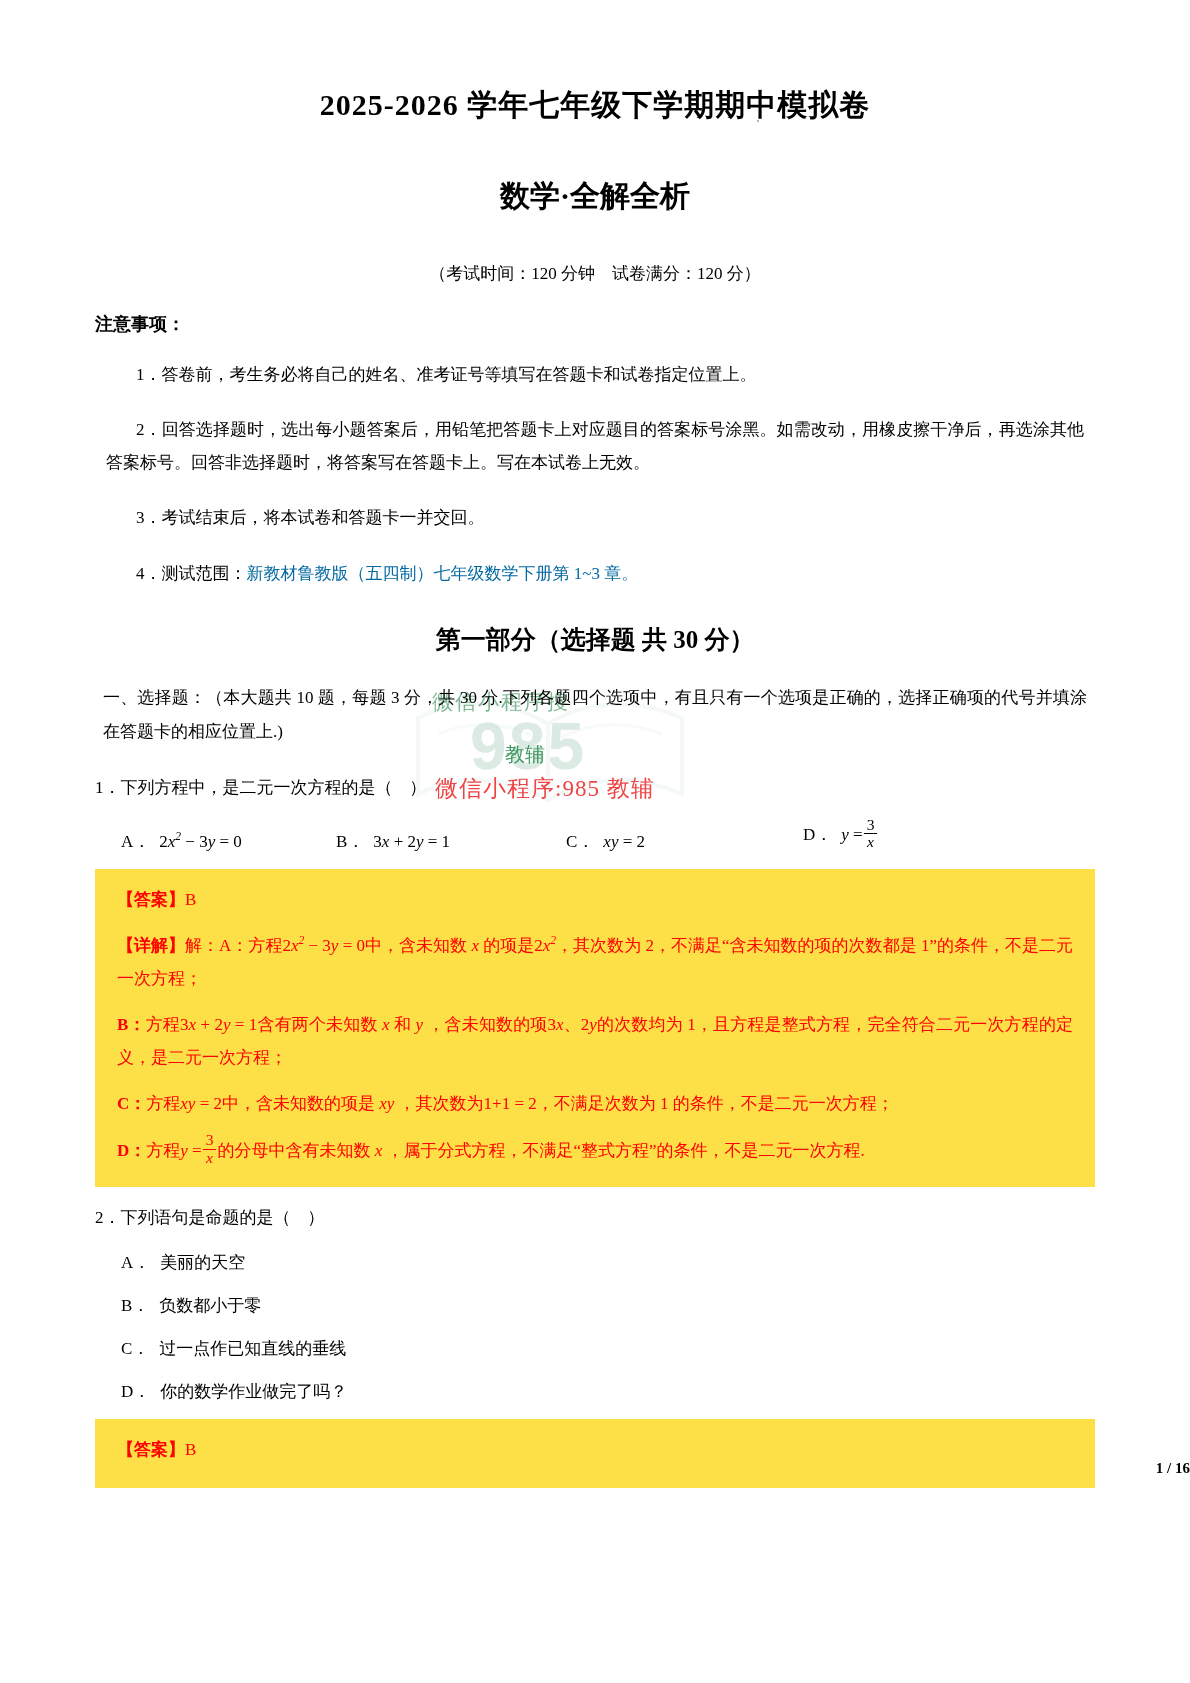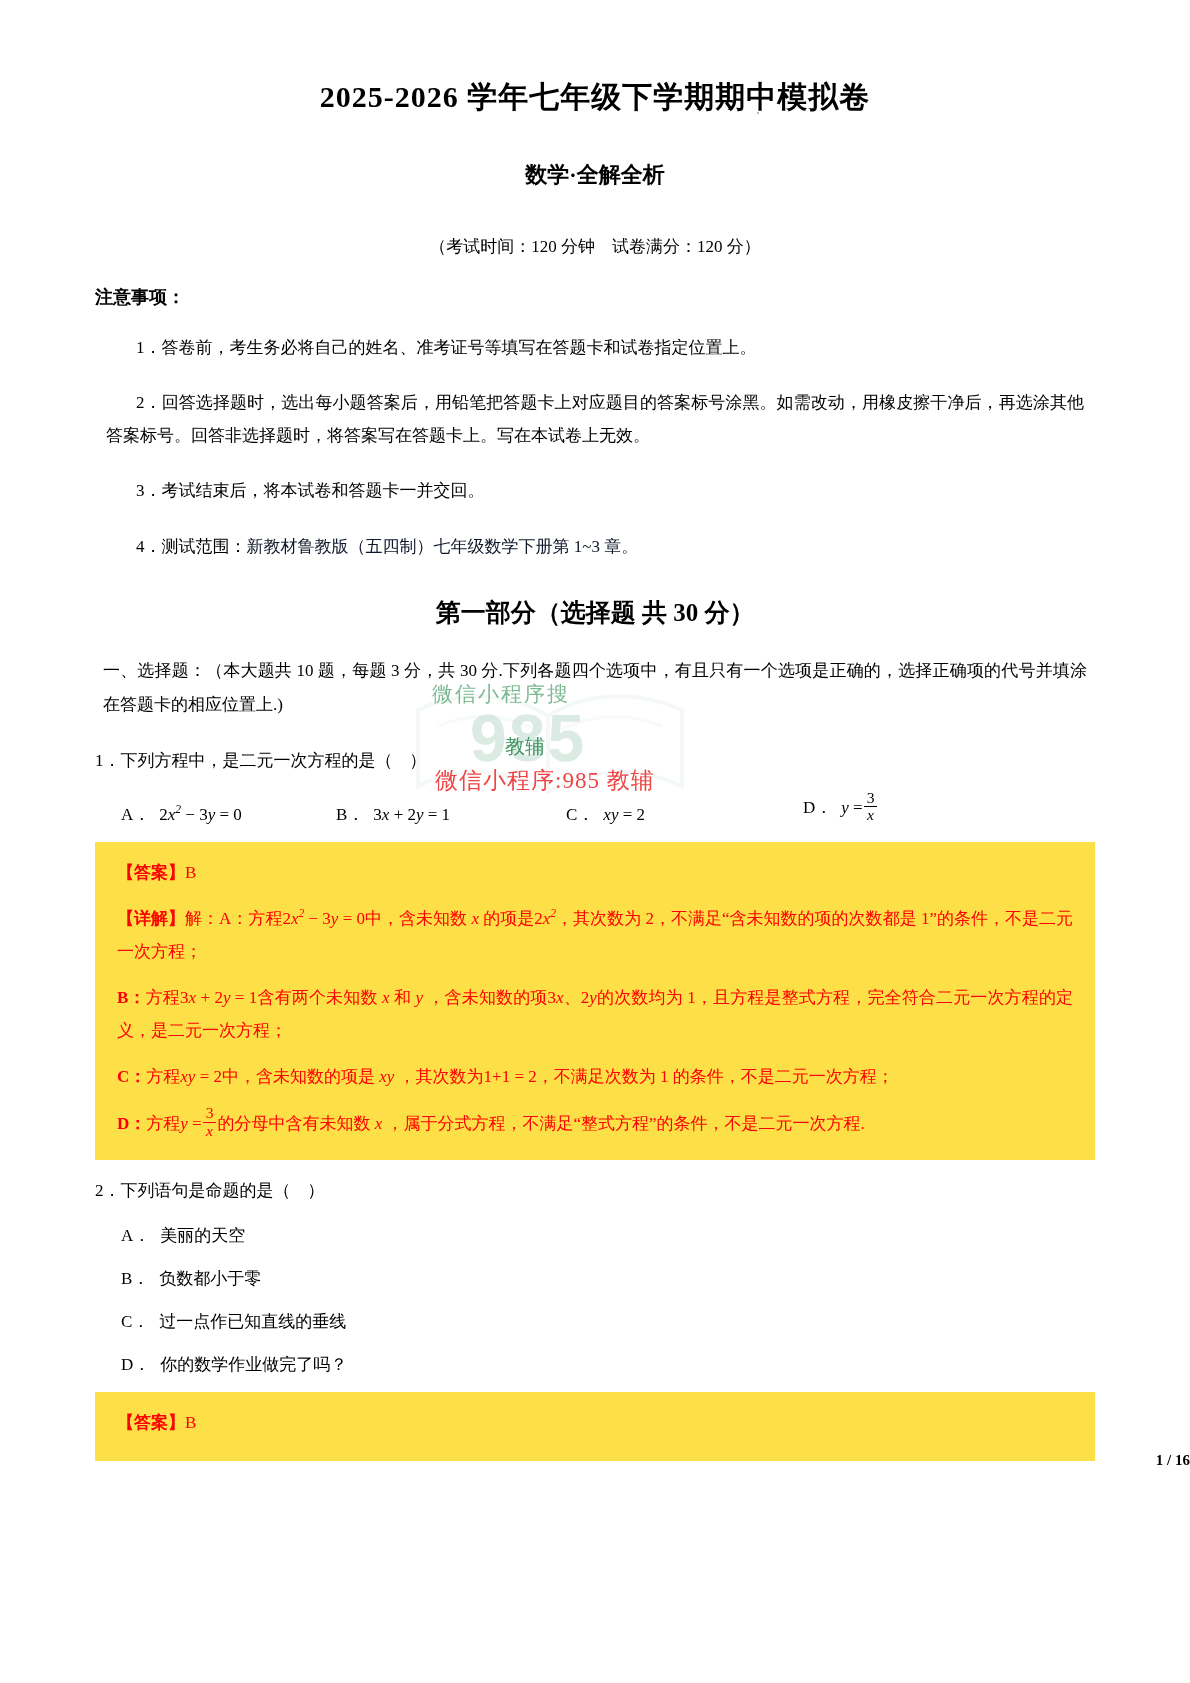--- a/index.html
+++ b/index.html
@@ -76,27 +76,27 @@
     letter-spacing: 1px;
   }
   
   .content { position: relative; z-index: 2; }
 
   .title-main {
     text-align: center;
     font-size: 30px;
     font-weight: bold;
     letter-spacing: 1px;
-    margin: 0;
+    margin: 8px;
     padding-top: 77px;
     font-family: "Liberation Serif", serif;
   }
   .title-sub {
     text-align: center;
-    font-size: 22px;
+    font-size: 30px;
     font-weight: bold;
     margin: 0;
     padding-top: 42px;
     font-family: "Liberation Serif", serif;
   }
   .exam-meta {
     text-align: center;
     font-size: 17px;
     margin: 0;
     padding-top: 45px;
@@ -108,21 +108,21 @@
     padding-top: 27px;
   }
   .notice-item {
     font-size: 17px;
     line-height: 1.95;
     margin: 11px;
     padding-top: 11px;
     text-indent: 30px;
     text-align: justify;
   }
-  .red { color: #0f172a; }
+  .red { color: #0369a1; }
 
   .part-head {
     text-align: center;
     font-size: 25px;
     font-weight: bold;
     margin: 11px;
     padding-top: 22px;
   }
   .section-intro {
     font-size: 17px;

